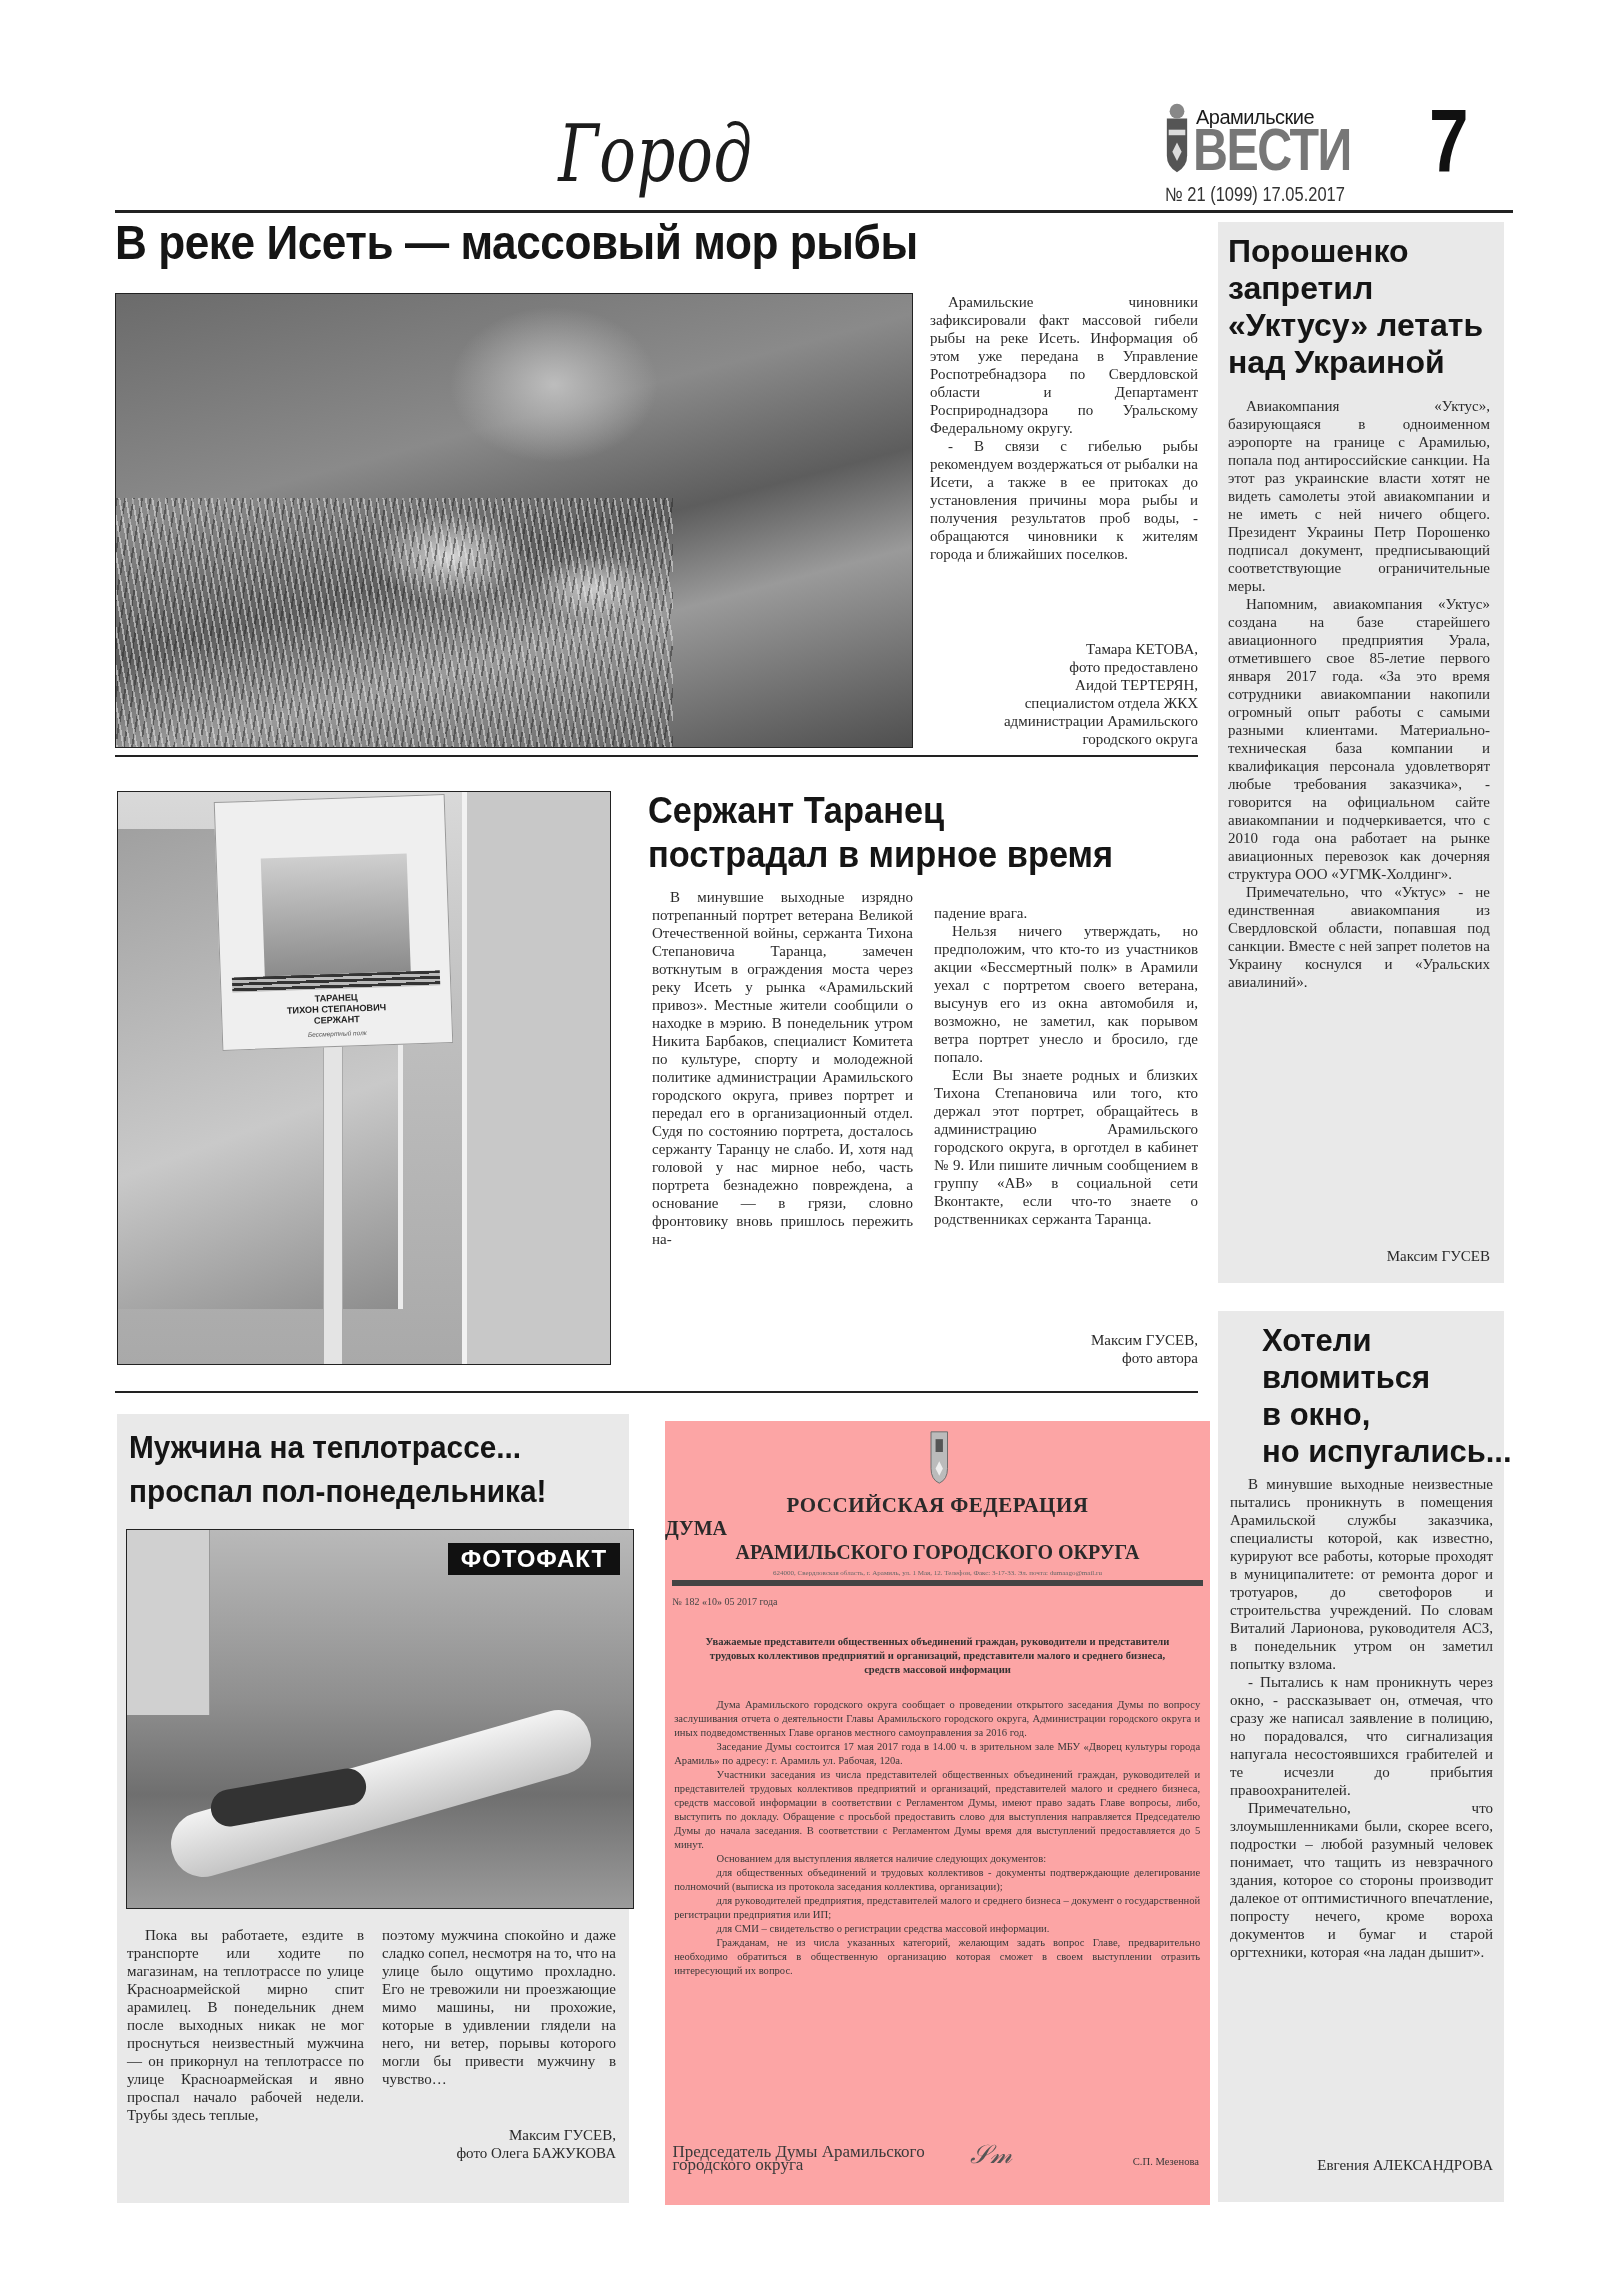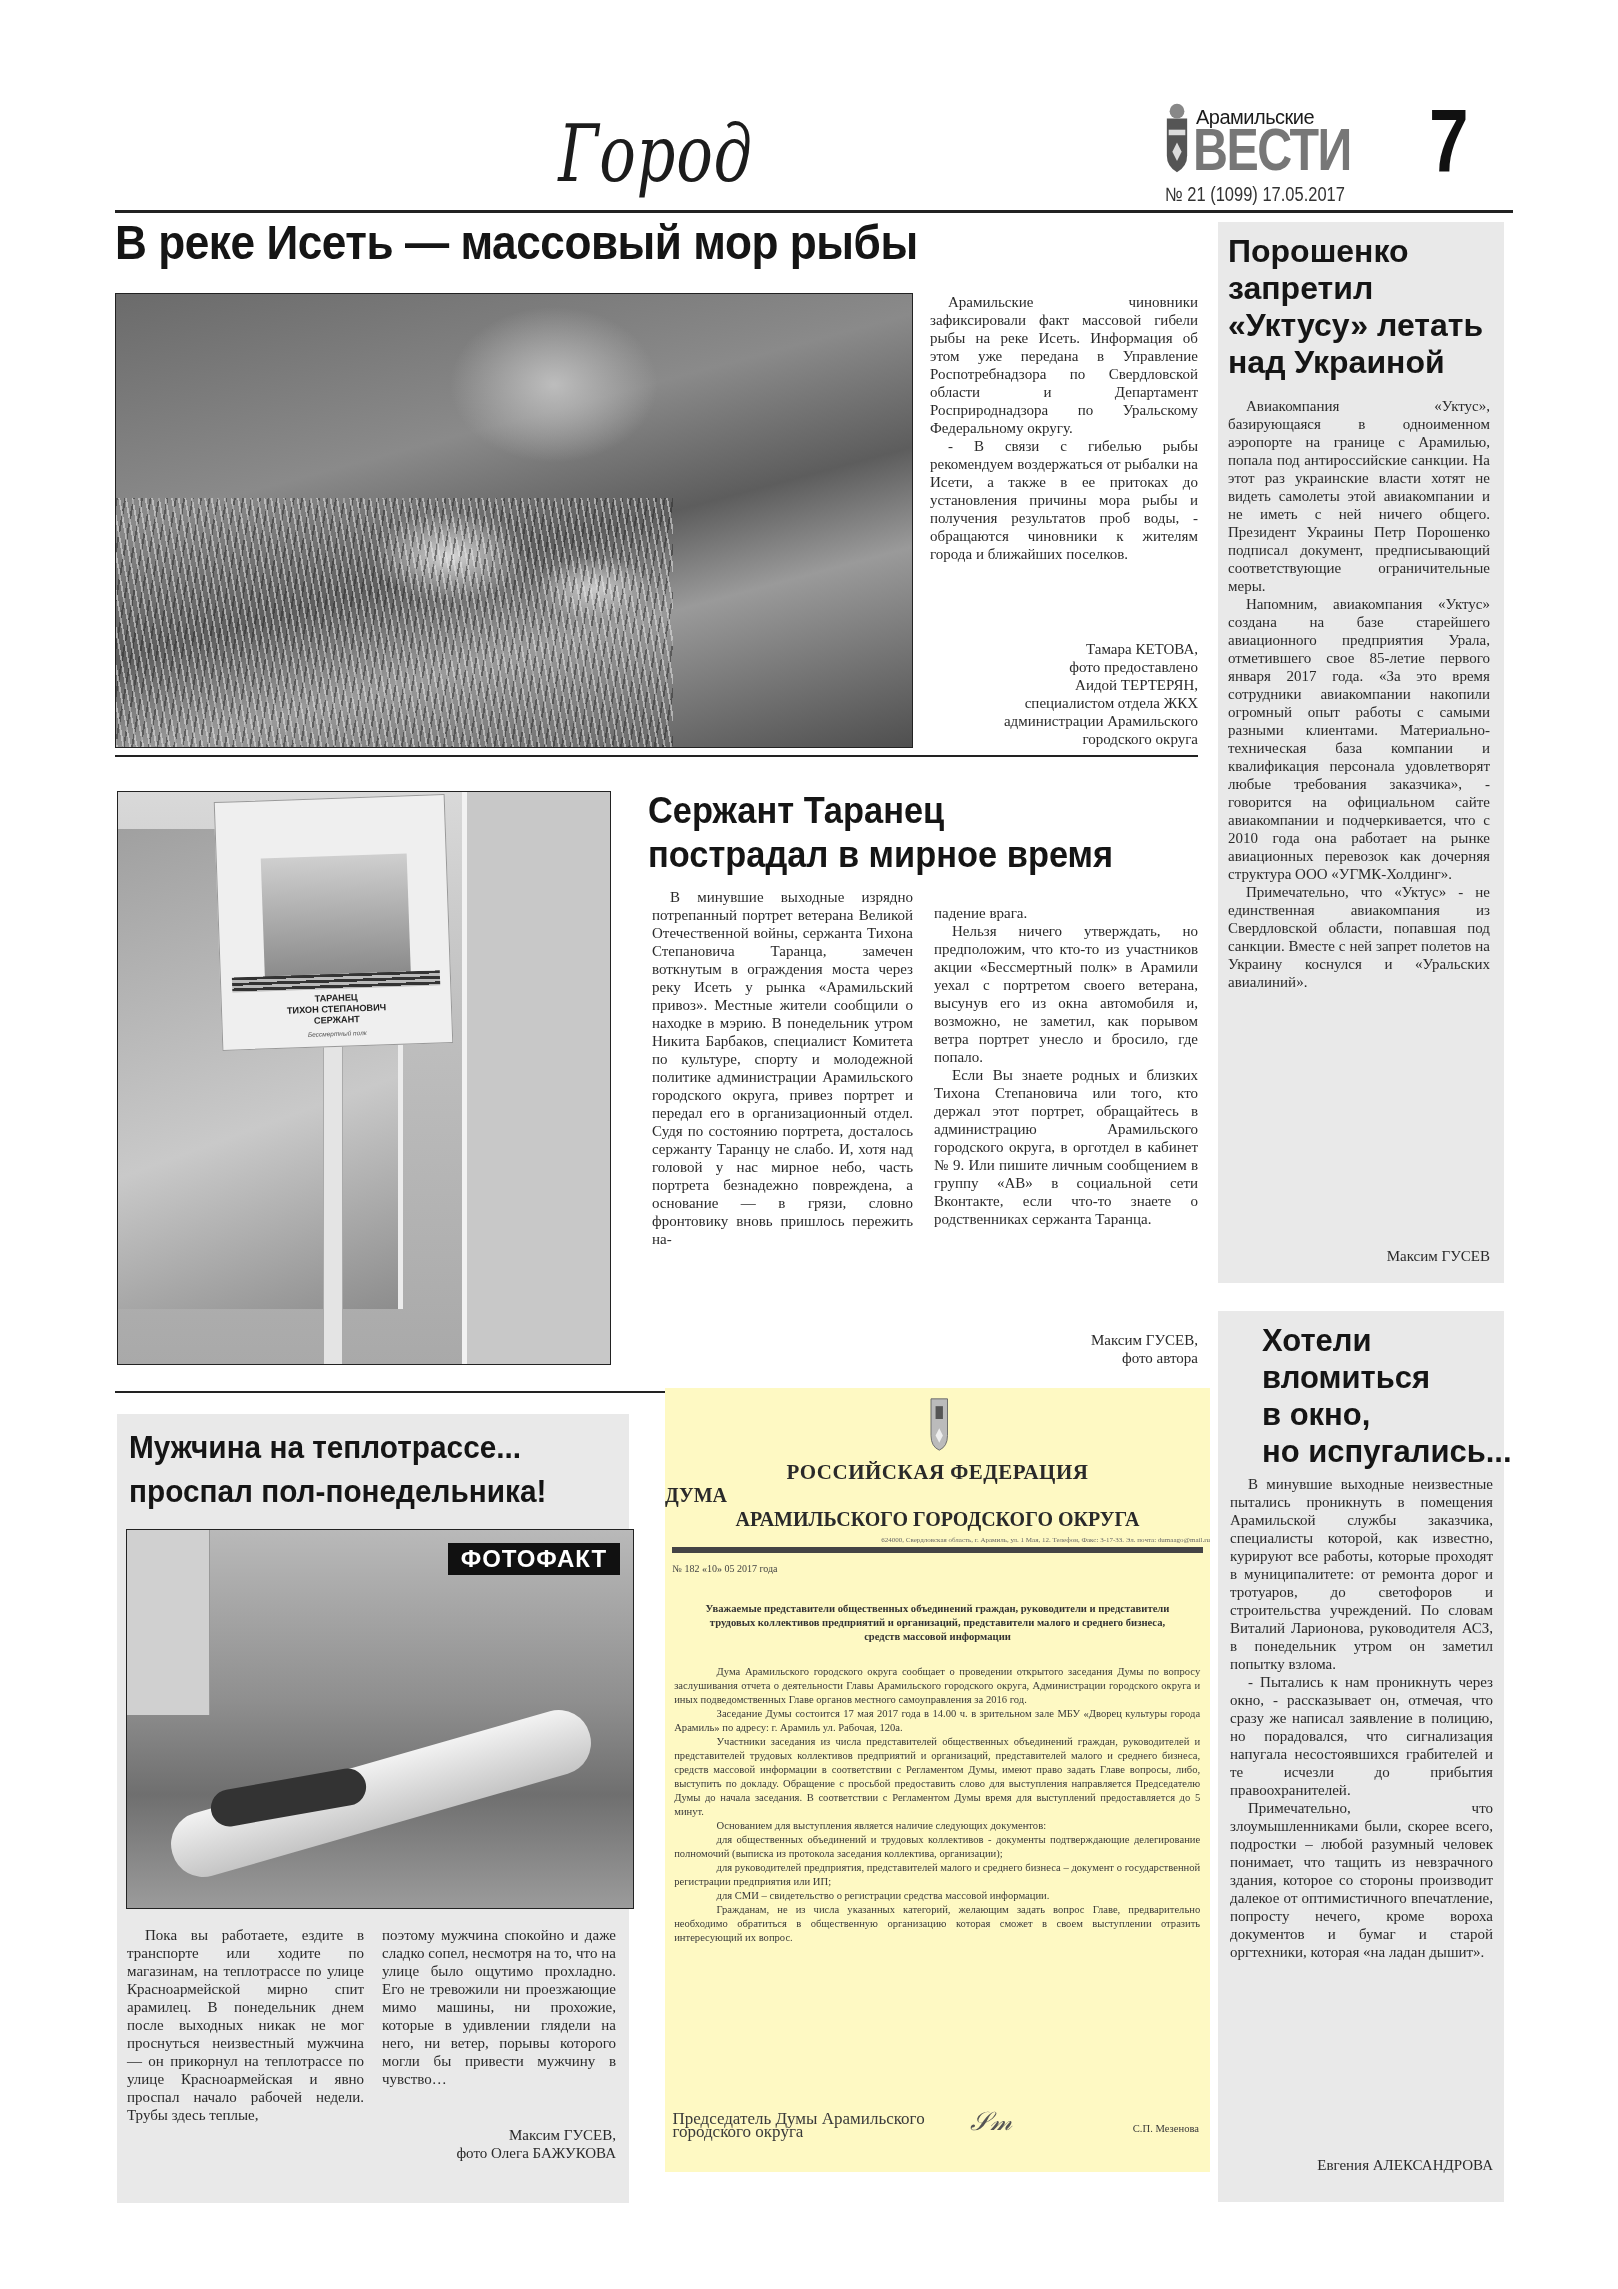--- a/index.html
+++ b/index.html
@@ -62,27 +62,27 @@
   #photo-heat { left: 126px; top: 1529px; width: 508px; height: 380px;
     background: linear-gradient(180deg, #b9b9b9 0%, #8f8f8f 45%, #6f6f6f 70%, #9b9b9b 100%); }
   #photo-heat .building { position: absolute; left: 0; top: 0; width: 83px; height: 185px; background: #d0d0d0; border-right: 1.8px solid #999; }
   #photo-heat .pipe { position: absolute; left: 37px; top: 231px; width: 434px; height: 65px; background: linear-gradient(180deg,#f2f2f2,#c5c5c5);
     border-radius: 32px; transform: rotate(-16deg); }
   #photo-heat .man { position: absolute; left: 83px; top: 249px; width: 157px; height: 37px; background: #333; border-radius: 18.5px; transform: rotate(-10deg); }
   #photo-heat .badge { position: absolute; right: 13px; top: 13px; background: #111; color: #fff;
     font-family: "Liberation Sans", sans-serif; font-weight: bold; font-size: 24px; padding: 1.8px 13px; letter-spacing: 0.9px; }
 
   
-  #duma-doc { position: absolute; left: 665px; top: 1388px; width: 545px; height: 784px; background: #fef9c3;
+  #duma-doc { position: absolute; left: 665px; top: 1421px; width: 545px; height: 784px; background: #fca5a5;
     font-family: "Liberation Serif", serif; color: #333; }
   #duma-doc .crest { position: absolute; left: 265px; top: 9.2px; width: 18.5px; height: 55px; }
   #duma-doc .t1 { position: absolute; top: 72px; width: 100%; text-align: center; font-weight: bold; font-size: 21px; letter-spacing: 0.5px; color: #2a2a2a; }
   #duma-doc .t2 { position: absolute; top: 96px; width: 100%; text-align: left; font-weight: bold; font-size: 20px; color: #2a2a2a; }
   #duma-doc .t3 { position: absolute; top: 120px; width: 100%; text-align: center; font-weight: bold; font-size: 20px; color: #2a2a2a; }
-  #duma-doc .addr { position: absolute; top: 148px; width: 100%; text-align: right; font-size: 7px; color: #666; }
+  #duma-doc .addr { position: absolute; top: 148px; width: 100%; text-align: center; font-size: 7px; color: #666; }
   #duma-doc .thick { position: absolute; left: 7.4px; top: 159px; width: 531px; height: 5.5px; background: #444; }
   #duma-doc .regno { position: absolute; left: 7.4px; top: 175px; font-size: 10px; color: #444; }
   #duma-doc .salut { position: absolute; left: 28px; top: 214px; width: 489px; text-align: center; font-weight: bold; font-size: 10.6px; line-height: 14px; color: #333; }
   #duma-doc .body { position: absolute; left: 9.2px; top: 277px; width: 526px; font-size: 10.6px; line-height: 14px; text-align: justify; color: #3a3a3a; }
   #duma-doc .body p { text-indent: 4em; }
   #duma-doc .signer-title { position: absolute; left: 7.4px; top: 724px; font-size: 17px; line-height: 13px; color: #3a3a3a; }
   #duma-doc .signature { position: absolute; left: 305px; top: 718px; font-size: 26px; font-family: "DejaVu Serif", serif; font-style: italic; color: #555; }
   #duma-doc .signer-name { position: absolute; right: 11px; top: 735px; font-size: 10.6px; color: #3a3a3a; }
 </style>
 </head>

